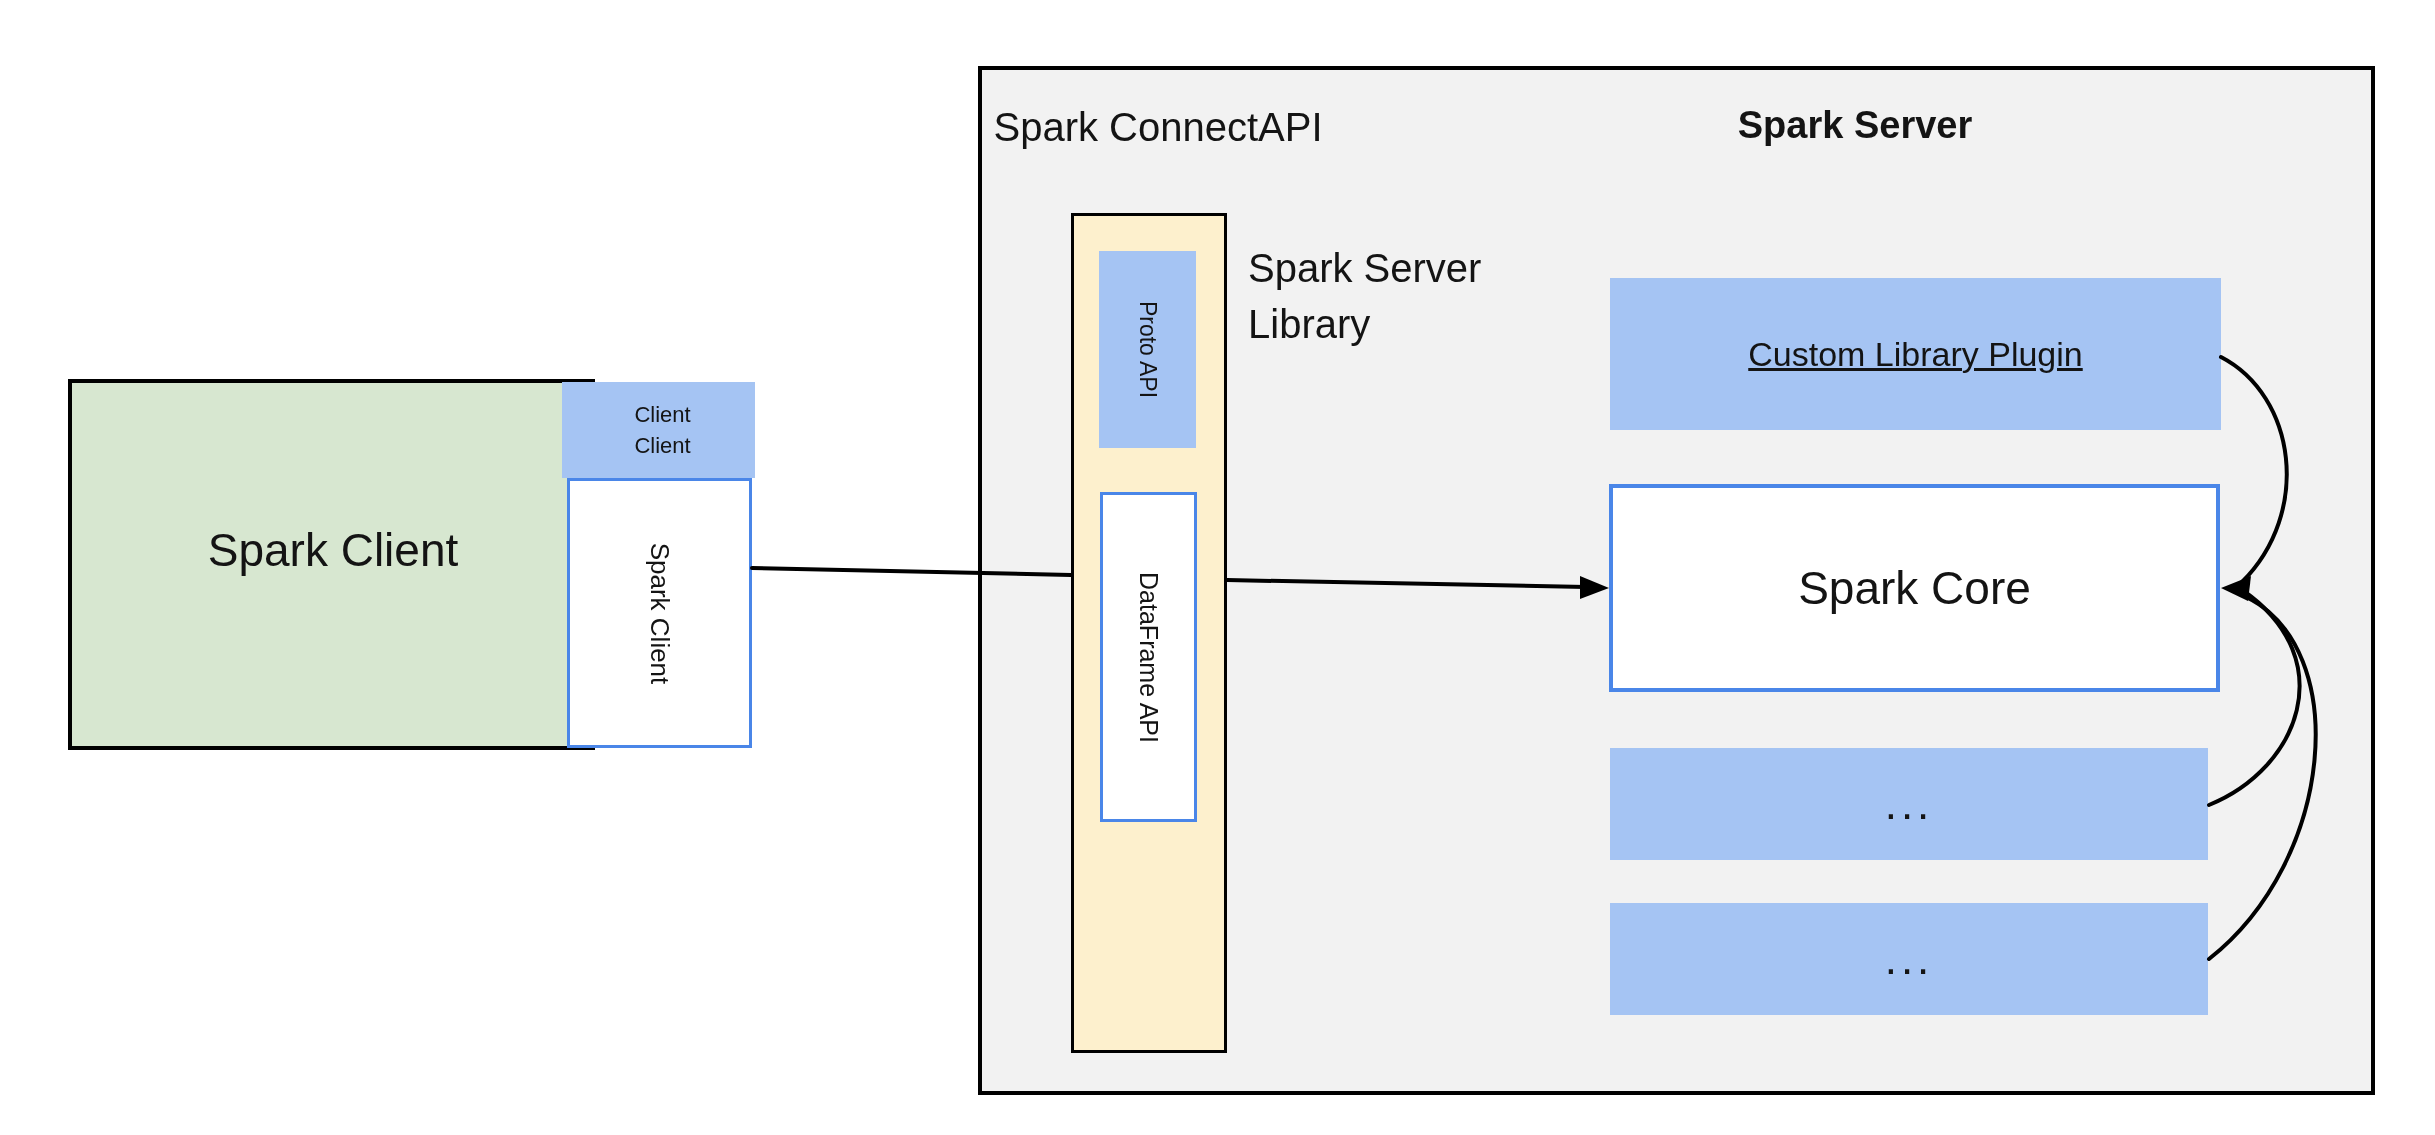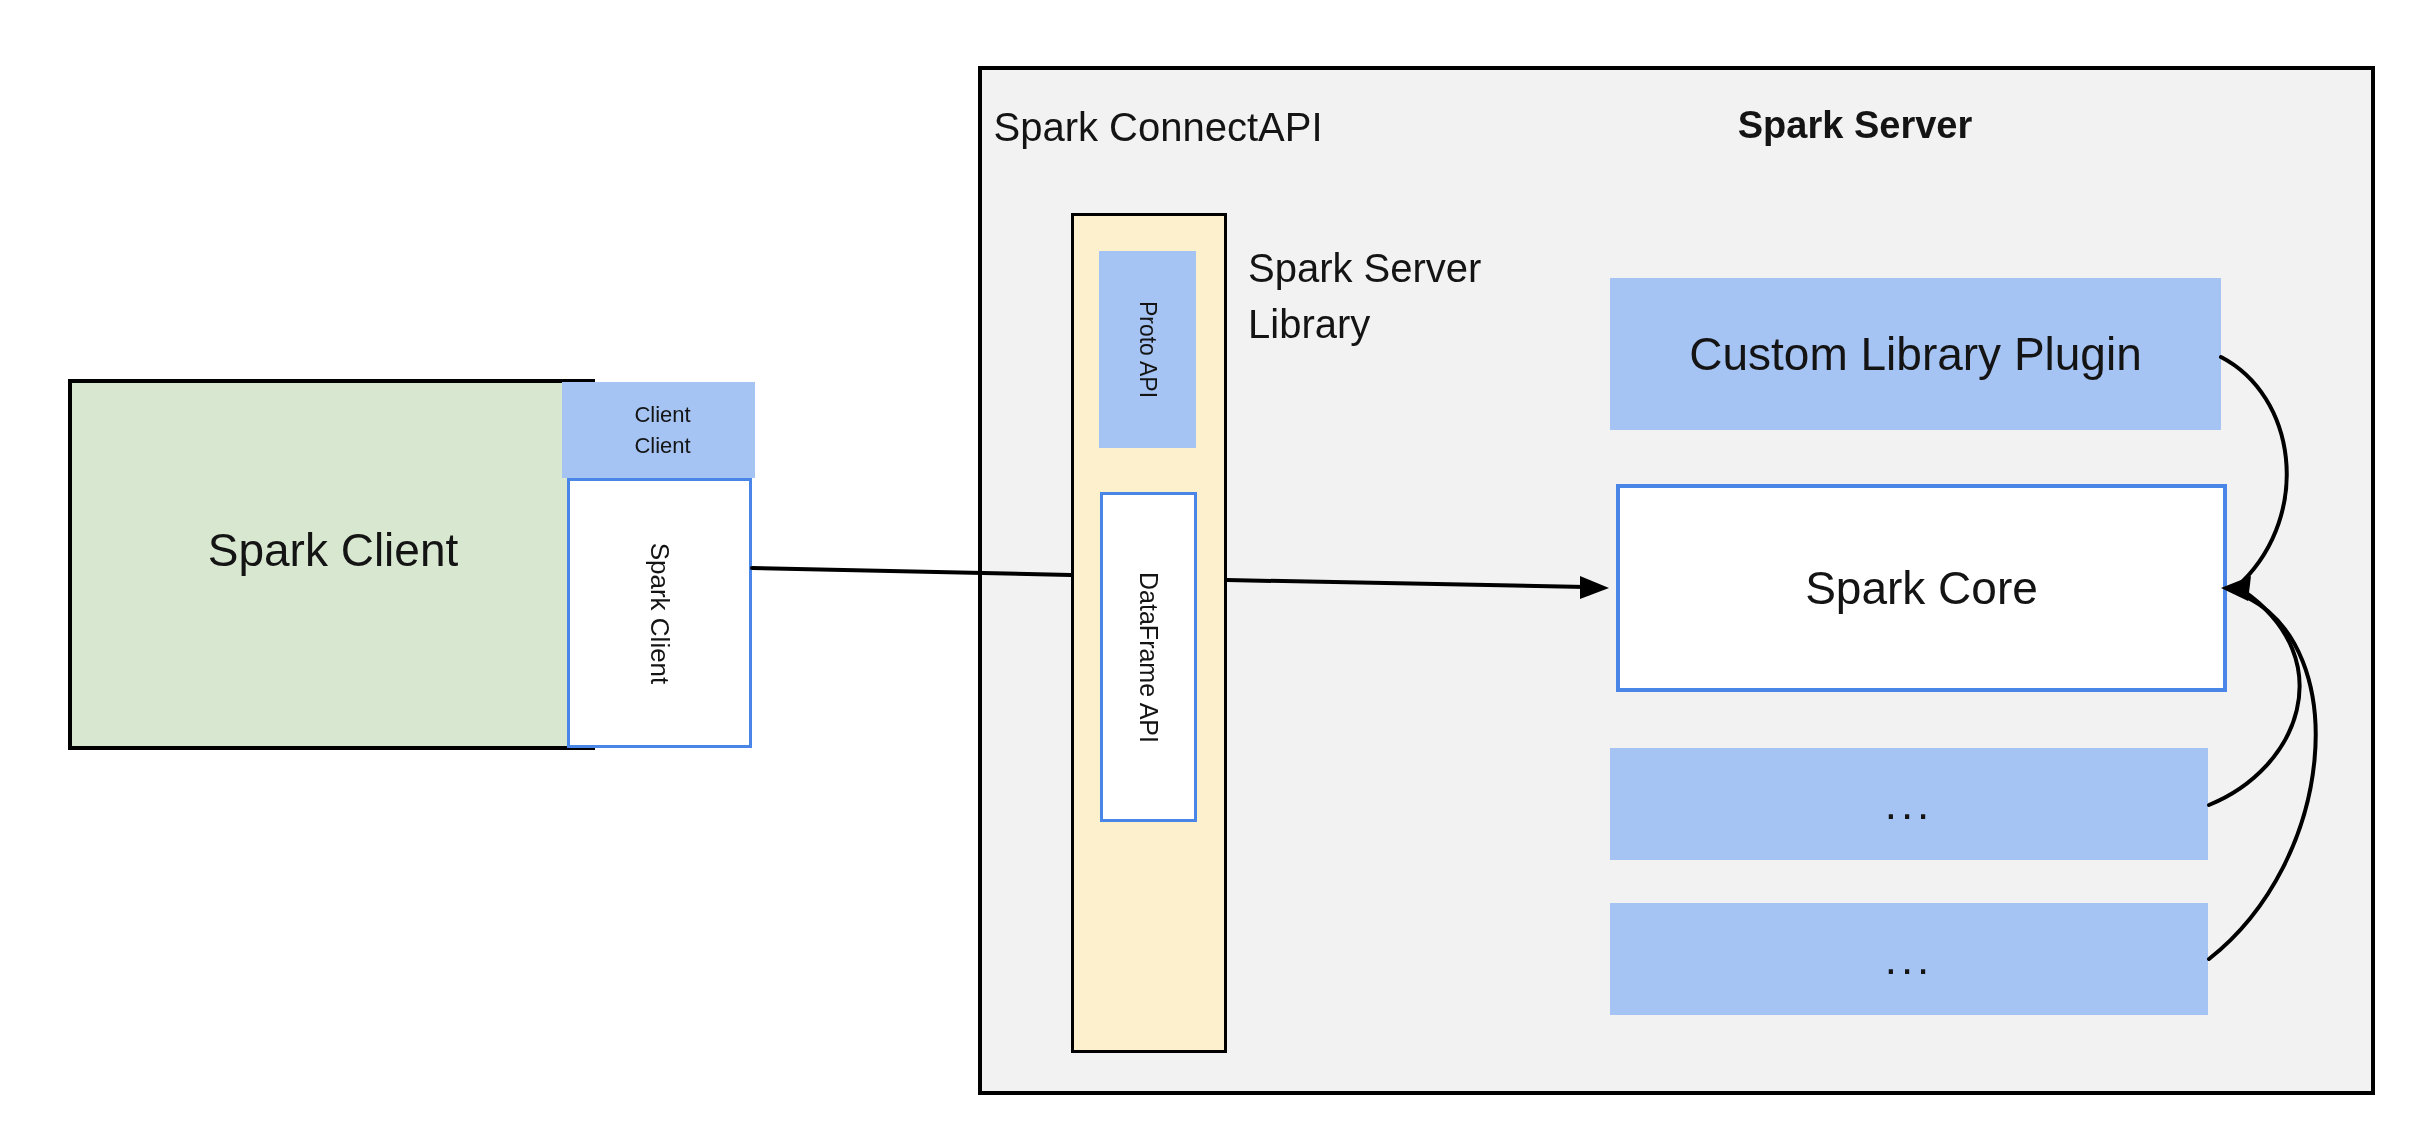--- a/index.html
+++ b/index.html
@@ -42,23 +42,23 @@
   .yellow-box{left:1071px; top:213px; width:156px; height:840px;
     background:var(--cream-fill); border:3px solid var(--line-black); z-index:2;}
   .proto-box{left:1099px; top:251px; width:97px; height:197px;
     background:var(--blue-fill); z-index:3; font-size:23px;}
   .df-box{left:1100px; top:492px; width:97px; height:330px;
     background:#fff; border:3px solid var(--blue-border); z-index:3; font-size:25px;}
   .spark-client-box{font-size:26px;}
 
   
   .clp-box{left:1610px; top:278px; width:611px; height:152px;
-    background:var(--blue-fill); z-index:2; font-size:46px;}
+    background:var(--blue-fill); z-index:2; font-size:34px;text-decoration:underline;}
   .core-box{left:1609px; top:484px; width:611px; height:208px;
-    background:#fff; border:4px solid var(--blue-border); z-index:2; font-size:46px;margin-left:7px;}
+    background:#fff; border:4px solid var(--blue-border); z-index:2; font-size:46px;}
   .dots-box{left:1610px; width:598px; height:112px;
     background:var(--blue-fill); z-index:2; font-size:44px; letter-spacing:4px;}
   .dots-1{top:748px;} .dots-2{top:903px;}
 
   .arrow-layer{position:absolute; left:0; top:0; z-index:10; pointer-events:none;}
   .arrow-layer path, .arrow-layer line{stroke:var(--line-black); stroke-width:4; fill:none; stroke-linecap:round;}
   .arrow-layer polygon{fill:var(--line-black); stroke:none;}
 </style>
 </head>
 <body>

